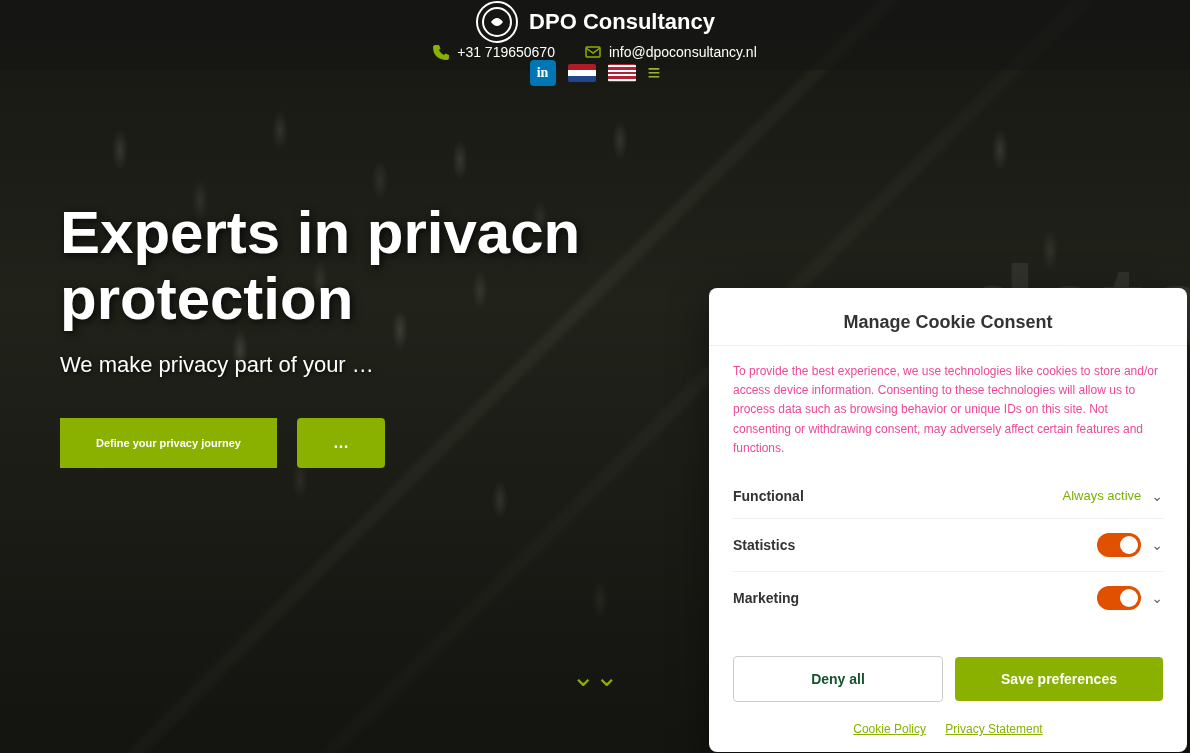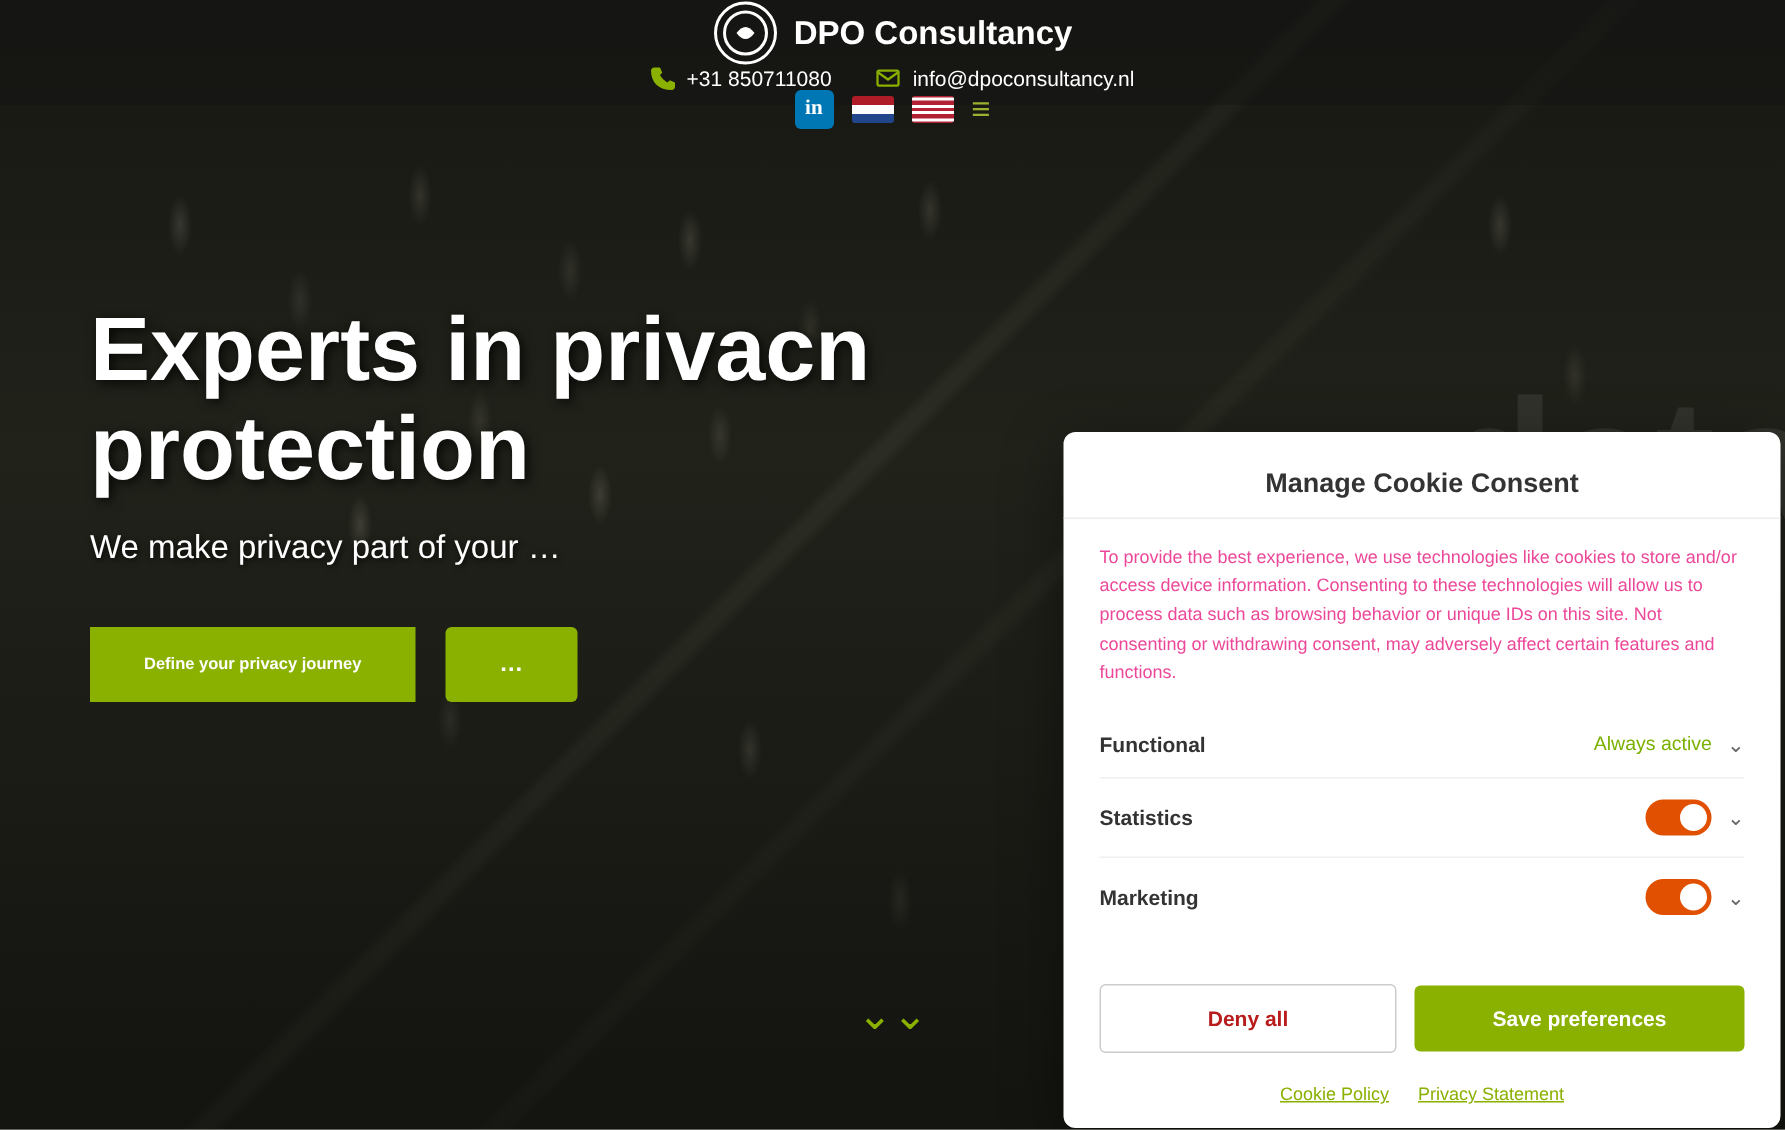--- a/index.html
+++ b/index.html
@@ -328,26 +328,26 @@
       background: white;
       font-size: 14px;
       font-weight: 600;
       color: #333;
       cursor: pointer;
       border-radius: 4px;
     }
 
     .btn-deny {
       flex: 1;
-      padding: 14px 0;
+      padding: 14px 12px;
       border: 1px solid #ccc;
       background: white;
       font-size: 14px;
       font-weight: 600;
-      color: #b91c1c;
+      color: #14532d;
       cursor: pointer;
       border-radius: 4px;
     }
 
     .btn-save {
       flex: 1;
       padding: 14px 12px;
       border: none;
       background: #8ab000;
       font-size: 14px;
@@ -443,21 +443,21 @@
       <path d="M16 22 Q22 14 28 22 Q22 30 16 22Z" fill="white"></path>
     </svg>
     <span class="logo-text">DPO Consultancy</span>
   </div>
 
   <div class="header-center">
     <div class="header-contact">
       <svg width="16" height="16" viewBox="0 0 16 16">
         <path d="M3 1h3l1.5 3.5L6 6c1 2 3 4 5 5l1.5-1.5L16 11v3c0 1-1 2-2 2C5 16 0 11 0 3c0-1 1-2 2-2h1z" fill="#8ab000"></path>
       </svg>
-      <span>+31 850711080</span>
+      <span>+31 719650670</span>
     </div>
     <div class="header-contact">
       <svg width="16" height="16" viewBox="0 0 16 16">
         <rect x="1" y="3" width="14" height="10" rx="1" fill="none" stroke="#8ab000" stroke-width="1.5"></rect>
         <path d="M1 4l7 5 7-5" stroke="#8ab000" stroke-width="1.5" fill="none"></path>
       </svg>
       <span>info@dpoconsultancy.nl</span>
     </div>
   </div>
 

